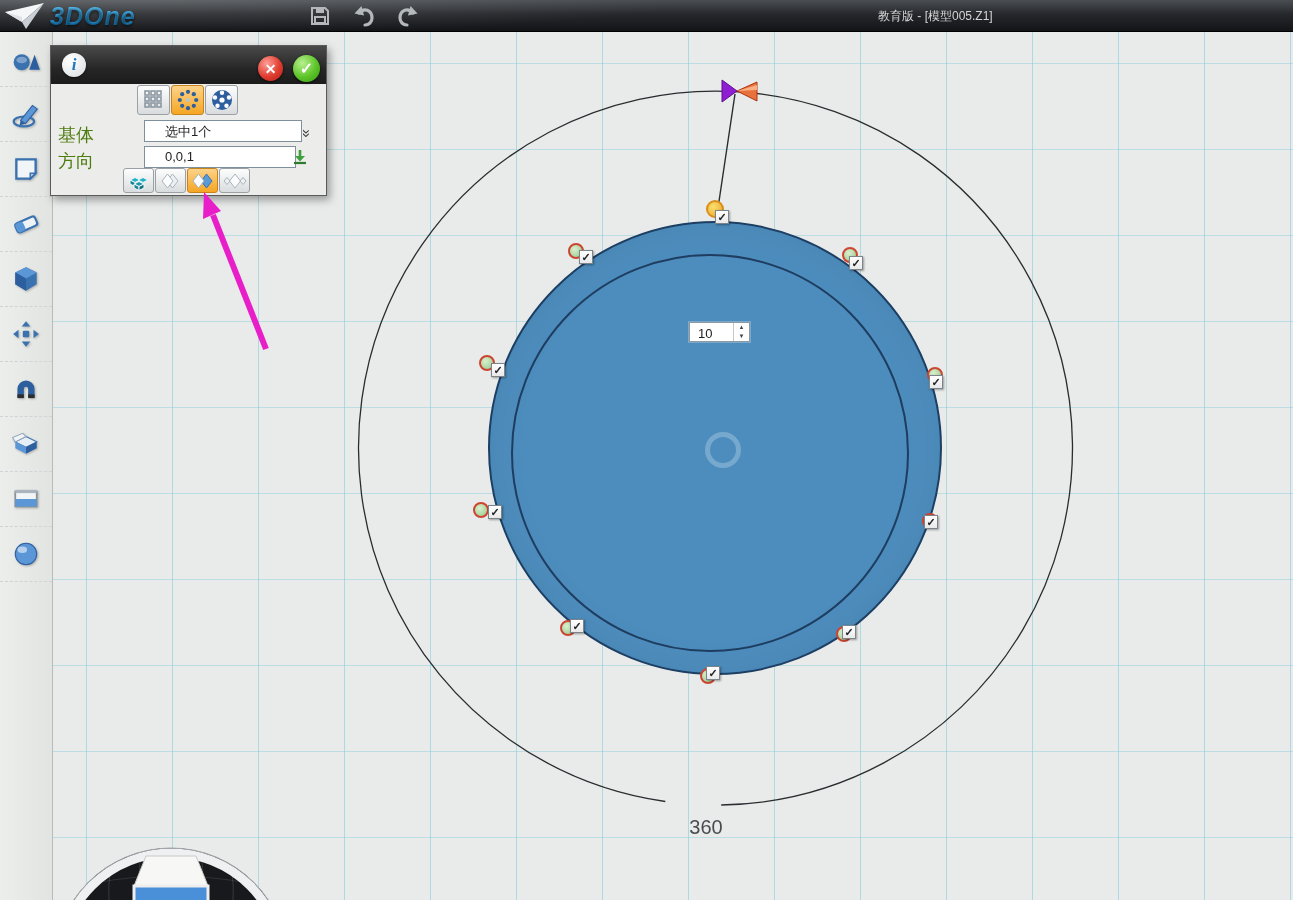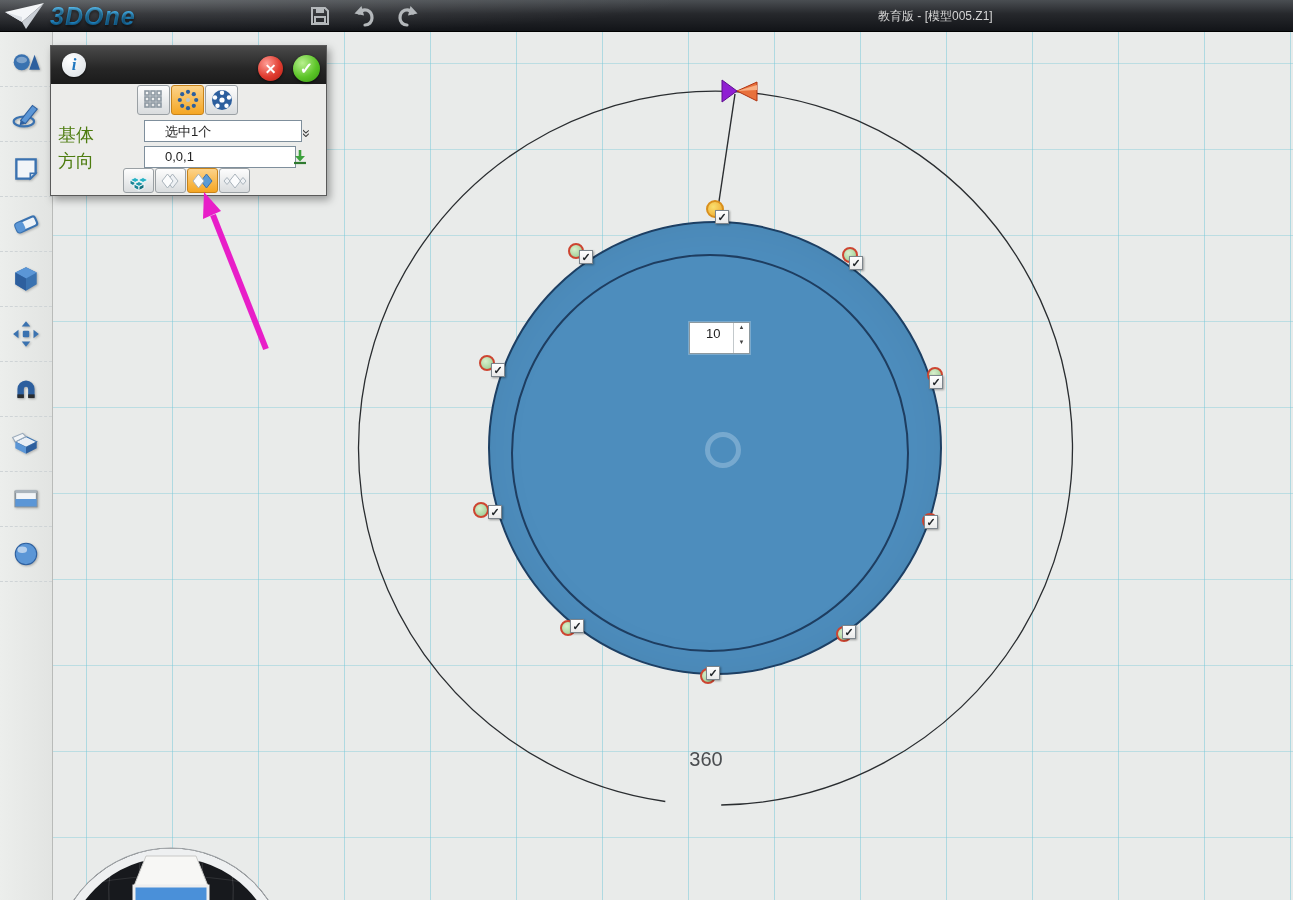--- a/index.html
+++ b/index.html
@@ -30,40 +30,40 @@
   .tool-btn:nth-child(n+11){border-bottom:none;}
 
   
   #canvas{position:absolute;left:53px;top:32px;width:1240px;height:868px;
     background-color:#e9ebea;
     background-image:linear-gradient(to right,rgba(118,200,216,.50) 1px,transparent 1px),
                      linear-gradient(to bottom,rgba(118,200,216,.40) 1px,transparent 1px);
     background-size:86px 86px;background-position:33px 31px;}
 
   #big-circle-svg{position:absolute;left:0;top:0;pointer-events:none;}
-  #angle-label{position:absolute;left:623px;top:716px;width:60px;text-align:center;
+  #angle-label{position:absolute;left:623px;top:784px;width:60px;text-align:center;
     color:#4a4d50;font-size:20px;}
   #disc{position:absolute;left:435px;top:189px;width:454px;height:454px;border-radius:50%;
     background:#4d8dbd;border:2px solid #1d3f63;box-shadow:inset 0 0 40px rgba(0,0,0,.06);}
   #inner-ring{position:absolute;left:458px;top:222px;width:398px;height:398px;border-radius:50%;
     border:2px solid #1e3d60;}
   #watermark{position:absolute;left:490px;top:396px;width:260px;color:rgba(215,233,246,.42);
     font-size:33px;font-style:italic;font-weight:bold;letter-spacing:1px;text-shadow:1px 1px 2px rgba(40,90,130,.25);}
   #watermark-logo{position:absolute;left:652px;top:400px;width:36px;height:36px;border-radius:50%;
     border:5px solid rgba(220,236,248,.30);}
 
   .marker-dot{position:absolute;width:16px;height:16px;border-radius:50%;cursor:pointer;}
   .marker-dot.green{background:radial-gradient(circle at 38% 35%,#d9f0cd,#93c78a);border:2px solid #cd4531;}
   .marker-dot.yellow{width:18px;height:18px;background:radial-gradient(circle at 38% 35%,#fadf6e,#eda62c);border:2px solid #d98f1c;}
   .marker-checkbox{position:absolute;width:14px;height:14px;background:linear-gradient(#ffffff,#e9e9e9);
     border:1px solid #7d858c;color:#23272b;font-size:11px;line-height:12px;font-weight:bold;text-align:center;
     box-shadow:1px 1px 2px rgba(0,0,0,.35);cursor:pointer;}
 
-  #count-spinner{position:absolute;left:636px;top:290px;width:61px;height:32px;background:#fff;
-    border:1px solid #8d999f;display:flex;box-shadow:0 0 0 1px rgba(255,255,255,.25);padding-left:8px;}
+  #count-spinner{position:absolute;left:636px;top:290px;width:61px;height:20px;background:#fff;
+    border:1px solid #8d999f;display:flex;box-shadow:0 0 0 1px rgba(255,255,255,.25);}
   #count-value{flex:1;font-size:13px;color:#222;padding:3px 0 0 8px;}
   #spin-buttons{width:16px;border-left:1px solid #c3c9cc;display:flex;flex-direction:column;}
   #spin-buttons div{flex:1;font-size:6px;line-height:9px;color:#444;text-align:center;cursor:pointer;}
 
   
   #dialog{position:absolute;left:50px;top:45px;width:277px;height:151px;background:#ececea;
     border:1px solid #5a5a5a;box-shadow:3px 4px 8px rgba(0,0,0,.35);}
   #dialog-titlebar{position:absolute;left:0;top:0;width:100%;height:38px;
     background:linear-gradient(180deg,#4a4a4a 0%,#262626 60%,#1b1b1b 100%);}
   #info-btn{position:absolute;left:11px;top:7px;width:24px;height:24px;border-radius:50%;

